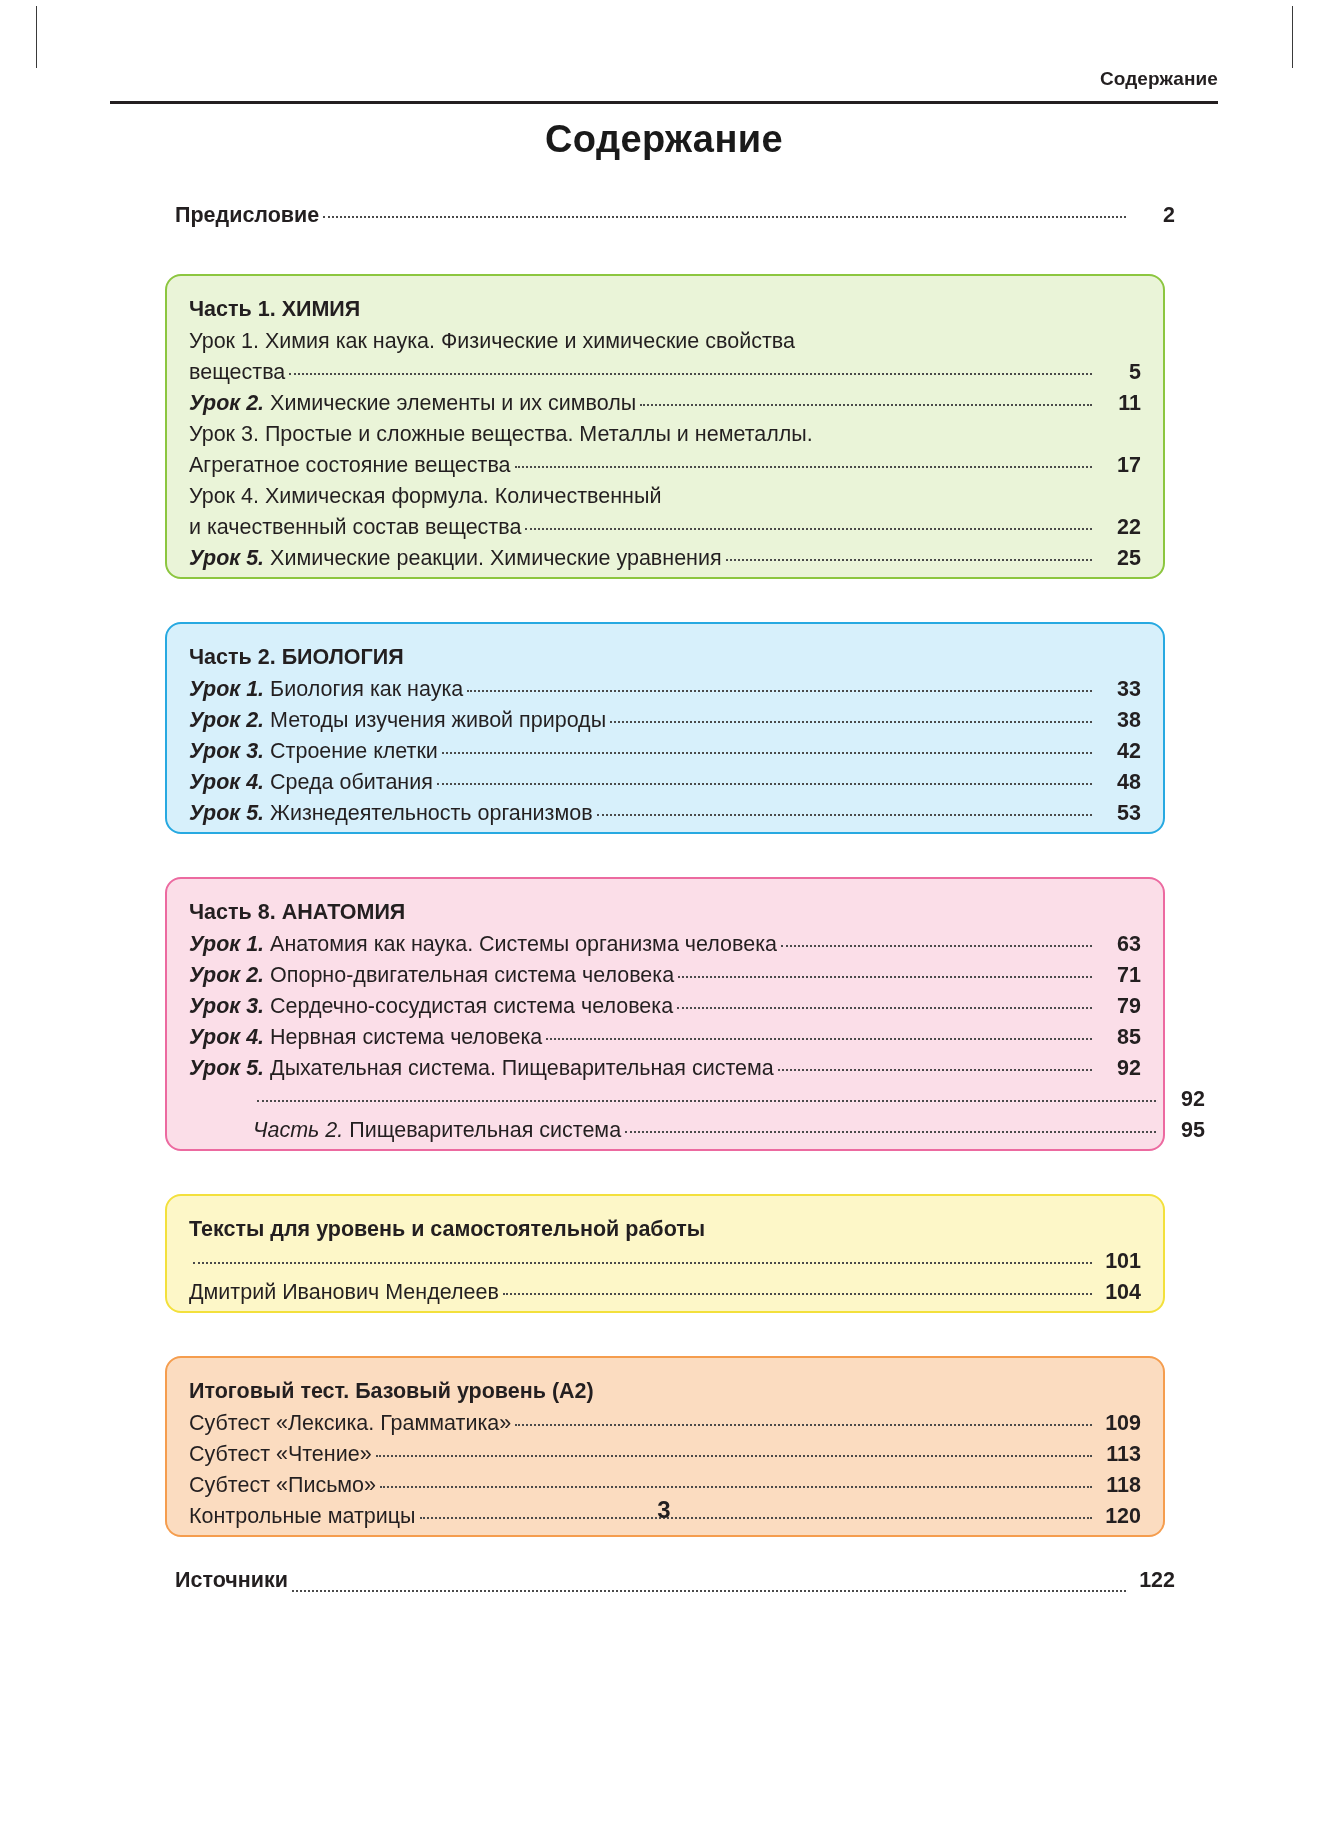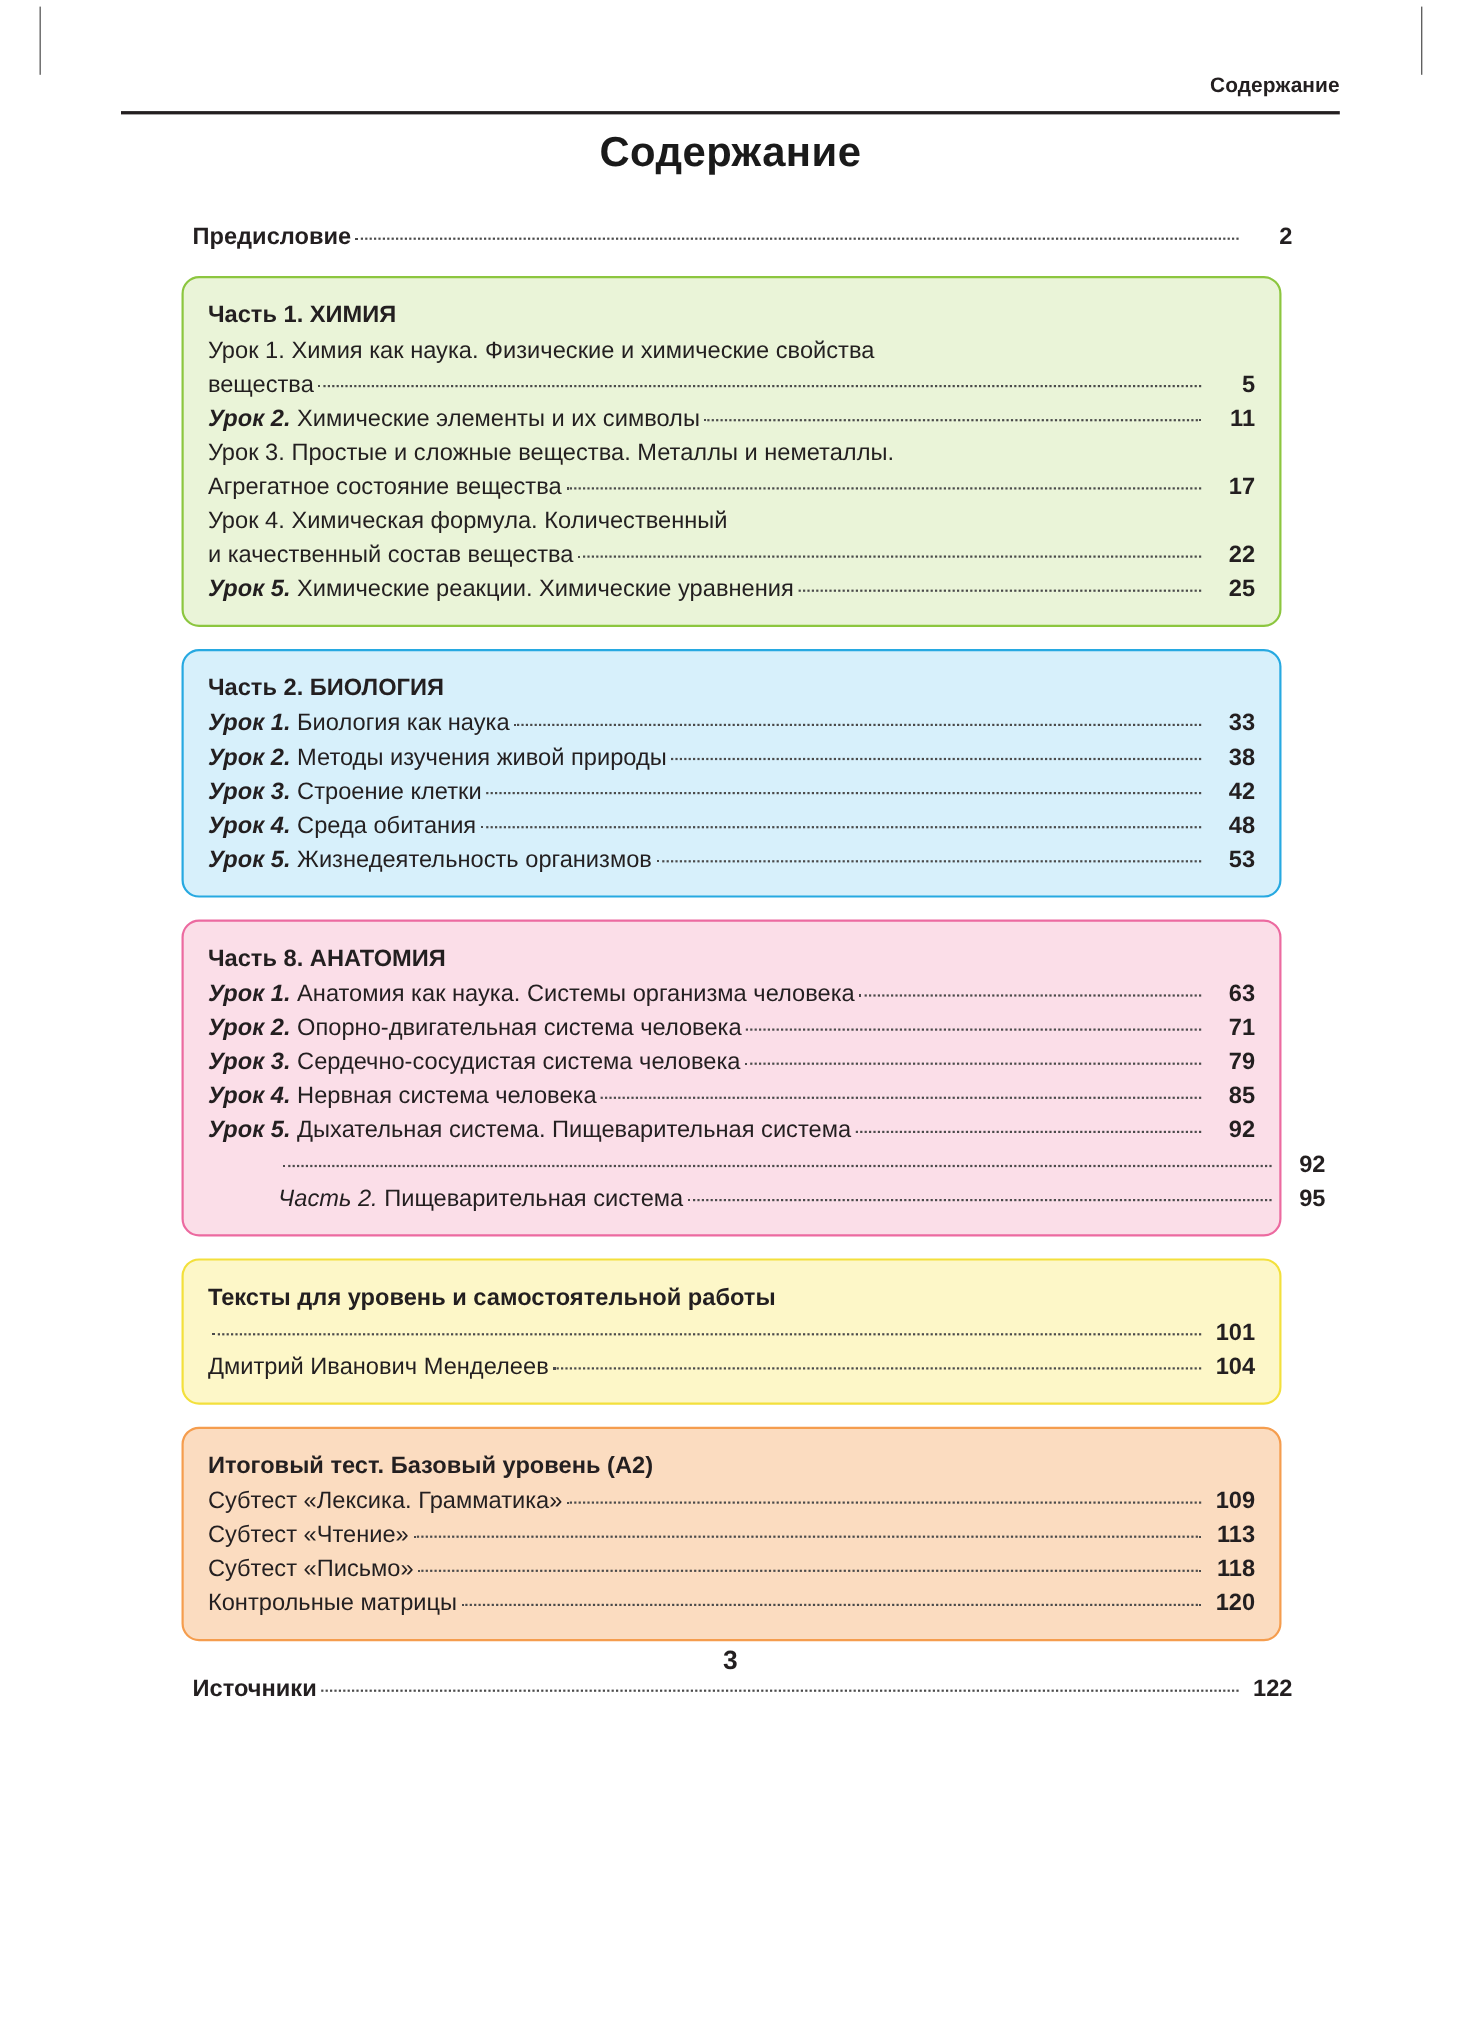--- a/index.html
+++ b/index.html
@@ -117,22 +117,22 @@
   .preface {
     margin: 0 10px 0 10px;
   }
   .preface .toc-label { font-weight: 700; }
 
   
   .box {
     position: relative;
     border-radius: 16px;
     border: 2.5px solid transparent;
-    padding: 18px 22px 17px 22px;
-    margin-top: 20px;
+    padding: 18px 22px 3px 22px;
+    margin-top: 43px;
     box-sizing: border-box;
   }
   .box-chem {
     background: #eaf4d8;
     border-color: #8cc63f;
   }
   .box-bio {
     background: #d7f0fb;
     border-color: #27a9e1;
   }
@@ -169,20 +169,21 @@
     font-style: normal;
   }
   .sub-line .ital {
     font-style: italic;
   }
 
   
   .closing {
     margin-top: 28px;
     padding: 0 10px;
+    align-items: flex-end;
   }
   .closing .toc-label { font-weight: 700; }
 
   
   .folio {
     position: absolute;
     left: 0;
     right: 0;
     top: 1496px;
     text-align: center;

